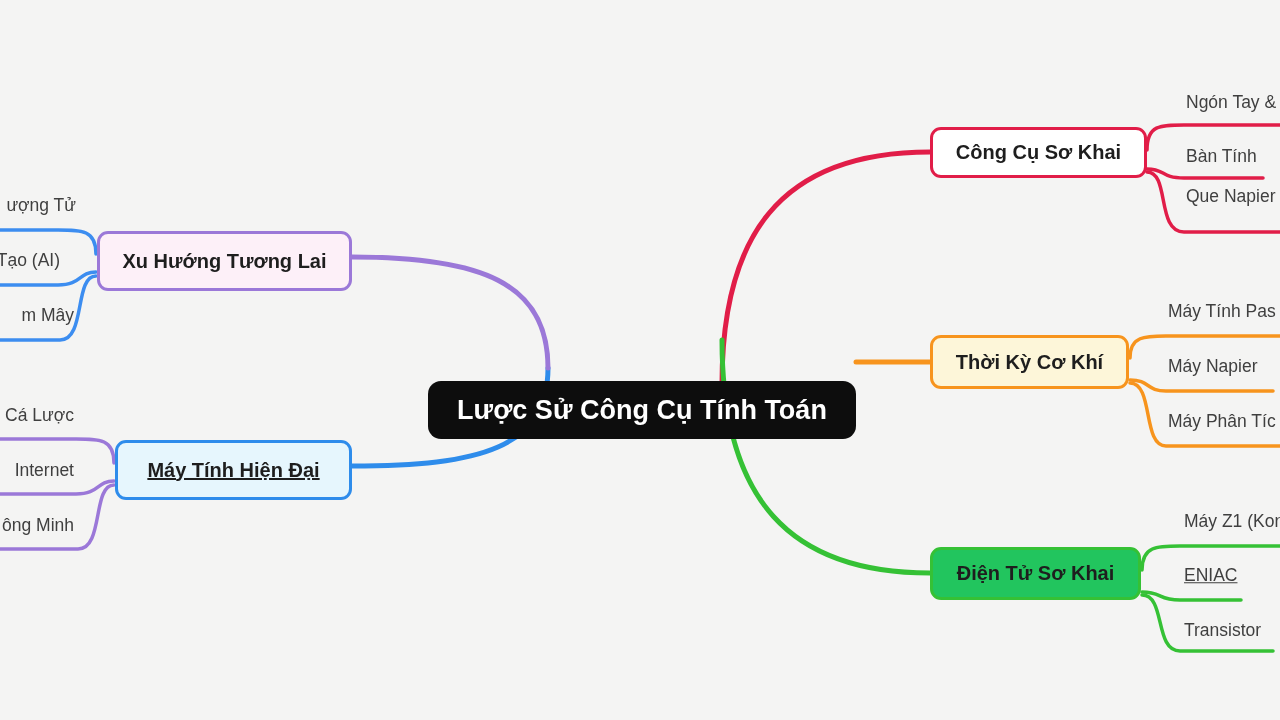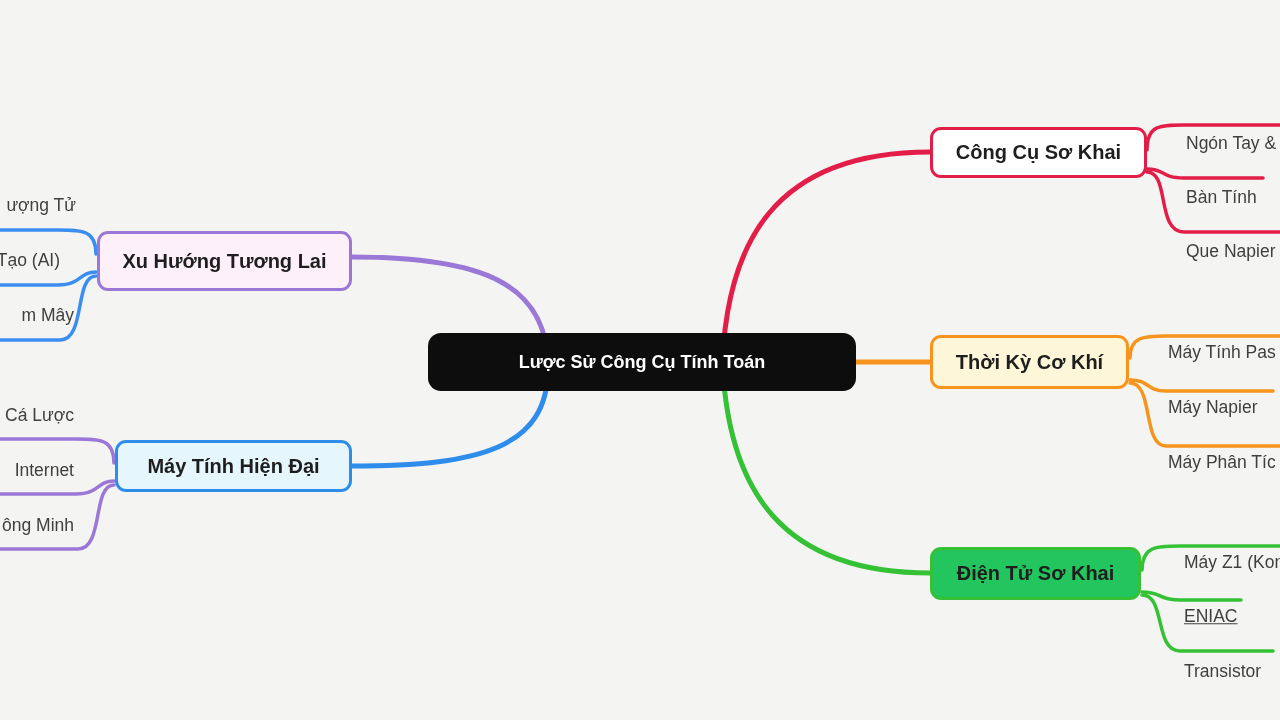--- a/index.html
+++ b/index.html
@@ -13,28 +13,28 @@
   .main-link{stroke-width:5;}
   .child-link{stroke-width:3.5;}
   .node{
     position:absolute;display:flex;align-items:center;justify-content:center;
     border:3px solid #000;border-radius:11px;box-sizing:border-box;
     font-weight:bold;font-size:20px;color:#1e1e1e;white-space:nowrap;
     cursor:pointer;
   }
   .root-node{
     position:absolute;display:flex;align-items:center;justify-content:center;
-    border-radius:13px;font-weight:bold;font-size:18px;color:#ffffff;
-    white-space:nowrap;cursor:pointer;
+    border-radius:13px;font-weight:bold;font-size:27px;color:#ffffff;
+    white-space:nowrap;cursor:pointer;margin-top:48px;
   }
   .child-label{
     position:absolute;font-size:17.5px;color:#3f3f3f;line-height:1;
     white-space:nowrap;transform:translateY(-50%);cursor:pointer;
   }
-  .child-label.right-side{text-align:center;margin-top:41px;}
+  .child-label.right-side{text-align:center;}
   .child-label.left-side{text-align:right;}
 </style>
 </head>
 <body style="background: rgb(244, 244, 243);">
 
 <svg class="links" width="1280" height="720" viewBox="0 0 1280 720">
 
   <path d="M 722 384 C 722 238 778 152 930 152" class="main-link" style="stroke: rgb(225, 29, 72);"></path>
   <path d="M 856 362 H 930" class="main-link" style="stroke: rgb(247, 148, 29);"></path>
   <path d="M 722 340 C 722 500 790 573 930 573" class="main-link" style="stroke: rgb(53, 193, 53);"></path>
@@ -71,31 +71,31 @@
 </div>
 
 <div class="node" style="left: 930px; top: 335px; width: 199px; height: 54px; border-color: rgb(247, 148, 29); background-color: rgb(253, 246, 217);">
   <span>Thời Kỳ Cơ Khí</span>
 </div>
 
 <div class="node" style="left: 930px; top: 547px; width: 211px; height: 53px; border-color: rgb(53, 193, 53); background-color: #22c55e;">
   <span>Điện Tử Sơ Khai</span>
 </div>
 
-<div class="node" style="left: 115px; top: 440px; width: 237px; height: 52px; border-color: rgb(46, 140, 235); background-color: rgb(230, 246, 253);">
+<div class="node" style="left: 115px; top: 440px; width: 237px; height: 60px; border-color: rgb(46, 140, 235); background-color: rgb(230, 246, 253); text-decoration: underline;">
   <span>Máy Tính Hiện Đại</span>
 </div>
 
 <div class="node" style="left: 97px; top: 231px; width: 255px; height: 60px; border-color: rgb(155, 120, 216); background-color: rgb(253, 240, 248);">
   <span>Xu Hướng Tương Lai</span>
 </div>
 
 <span class="child-label right-side" style="left:1186px;top:103px;">Ngón Tay &amp;</span>
 <span class="child-label right-side" style="left:1186px;top:157px;">Bàn Tính</span>
-<span class="child-label right-side" style="left:1186px;top:211px;">Que Napier</span>
+<span class="child-label right-side" style="left:1186px;top:197px;">Que Napier</span>
 
 <span class="child-label right-side" style="left:1168px;top:312px;">Máy Tính Pas</span>
 <span class="child-label right-side" style="left:1168px;top:367px;">Máy Napier</span>
 <span class="child-label right-side" style="left:1168px;top:422px;">Máy Phân Tíc</span>
 
 <span class="child-label right-side" style="left:1184px;top:522px;">Máy Z1 (Kon</span>
 <span class="child-label right-side" style="left:1184px;top:576px;text-decoration:underline;">ENIAC</span>
 <span class="child-label right-side" style="left:1184px;top:631px;">Transistor</span>
 
 <span class="child-label left-side" style="right:1206px;top:416px;">Cá Lược</span>

